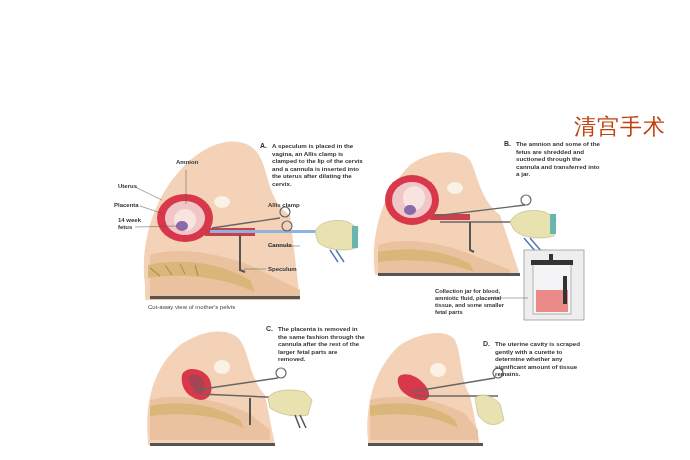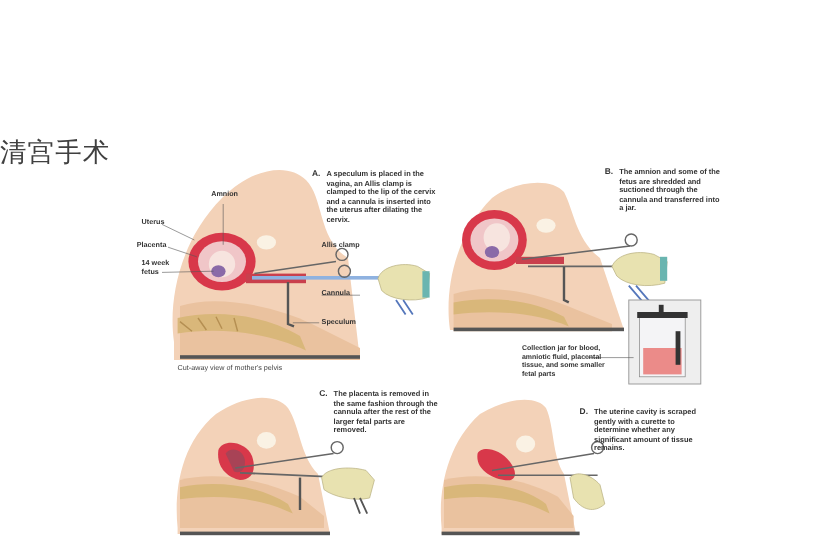--- a/index.html
+++ b/index.html
@@ -1,19 +1,19 @@
 <!DOCTYPE html>
 <html><head>
   <meta charset="utf-8">
   <style>
     html, body { margin: 0; padding: 0; background: #ffffff; }
     body { width: 690px; height: 460px; position: relative; overflow: hidden;
            font-family: "Liberation Sans", sans-serif; }
-    .title { position: absolute; left: 0; width: 666px; top: 112px; text-align: left;
-             font-family: "DejaVu Sans", sans-serif; font-size: 22px; color: #404040; letter-spacing: 1px; }
+    .title { position: absolute; left: 0; width: 666px; top: 112px; text-align: right;
+             font-family: "DejaVu Sans", sans-serif; font-size: 22px; color: #c2410c; letter-spacing: 1px; }
     .panel { position: absolute; }
     .caption { position: absolute; font-size: 6.2px; line-height: 7.6px; color: #333; font-weight: bold; }
     .caption .letter { position: absolute; left: -12px; top: 0; font-size: 7px; font-weight: bold; }
     .lbl { position: absolute; font-size: 6px; color: #333; font-weight: bold; white-space: nowrap; }
     .subcap { position: absolute; font-size: 6px; color: #444; white-space: nowrap; }
     svg { position: absolute; overflow: visible; }
   </style>
 </head>
 <body>
 

